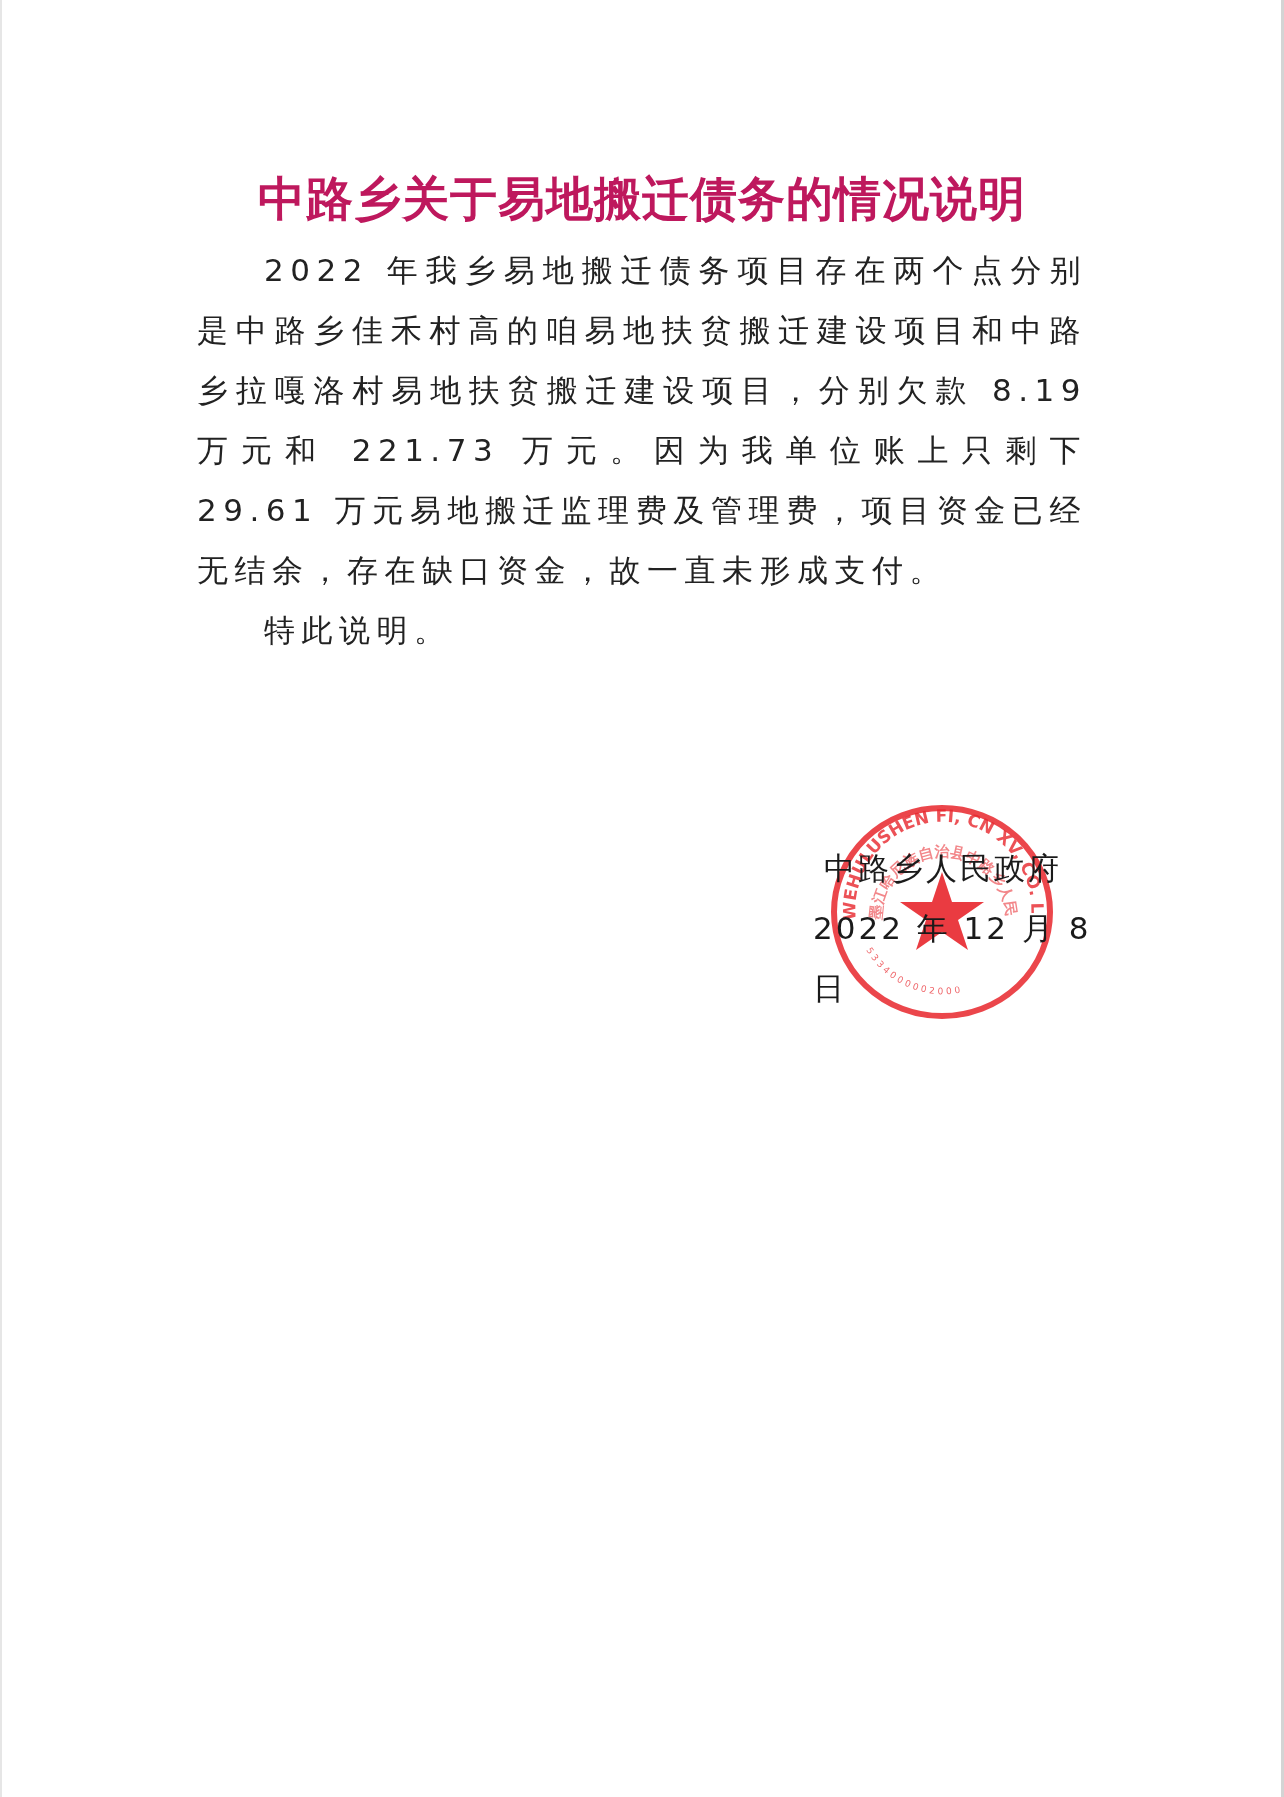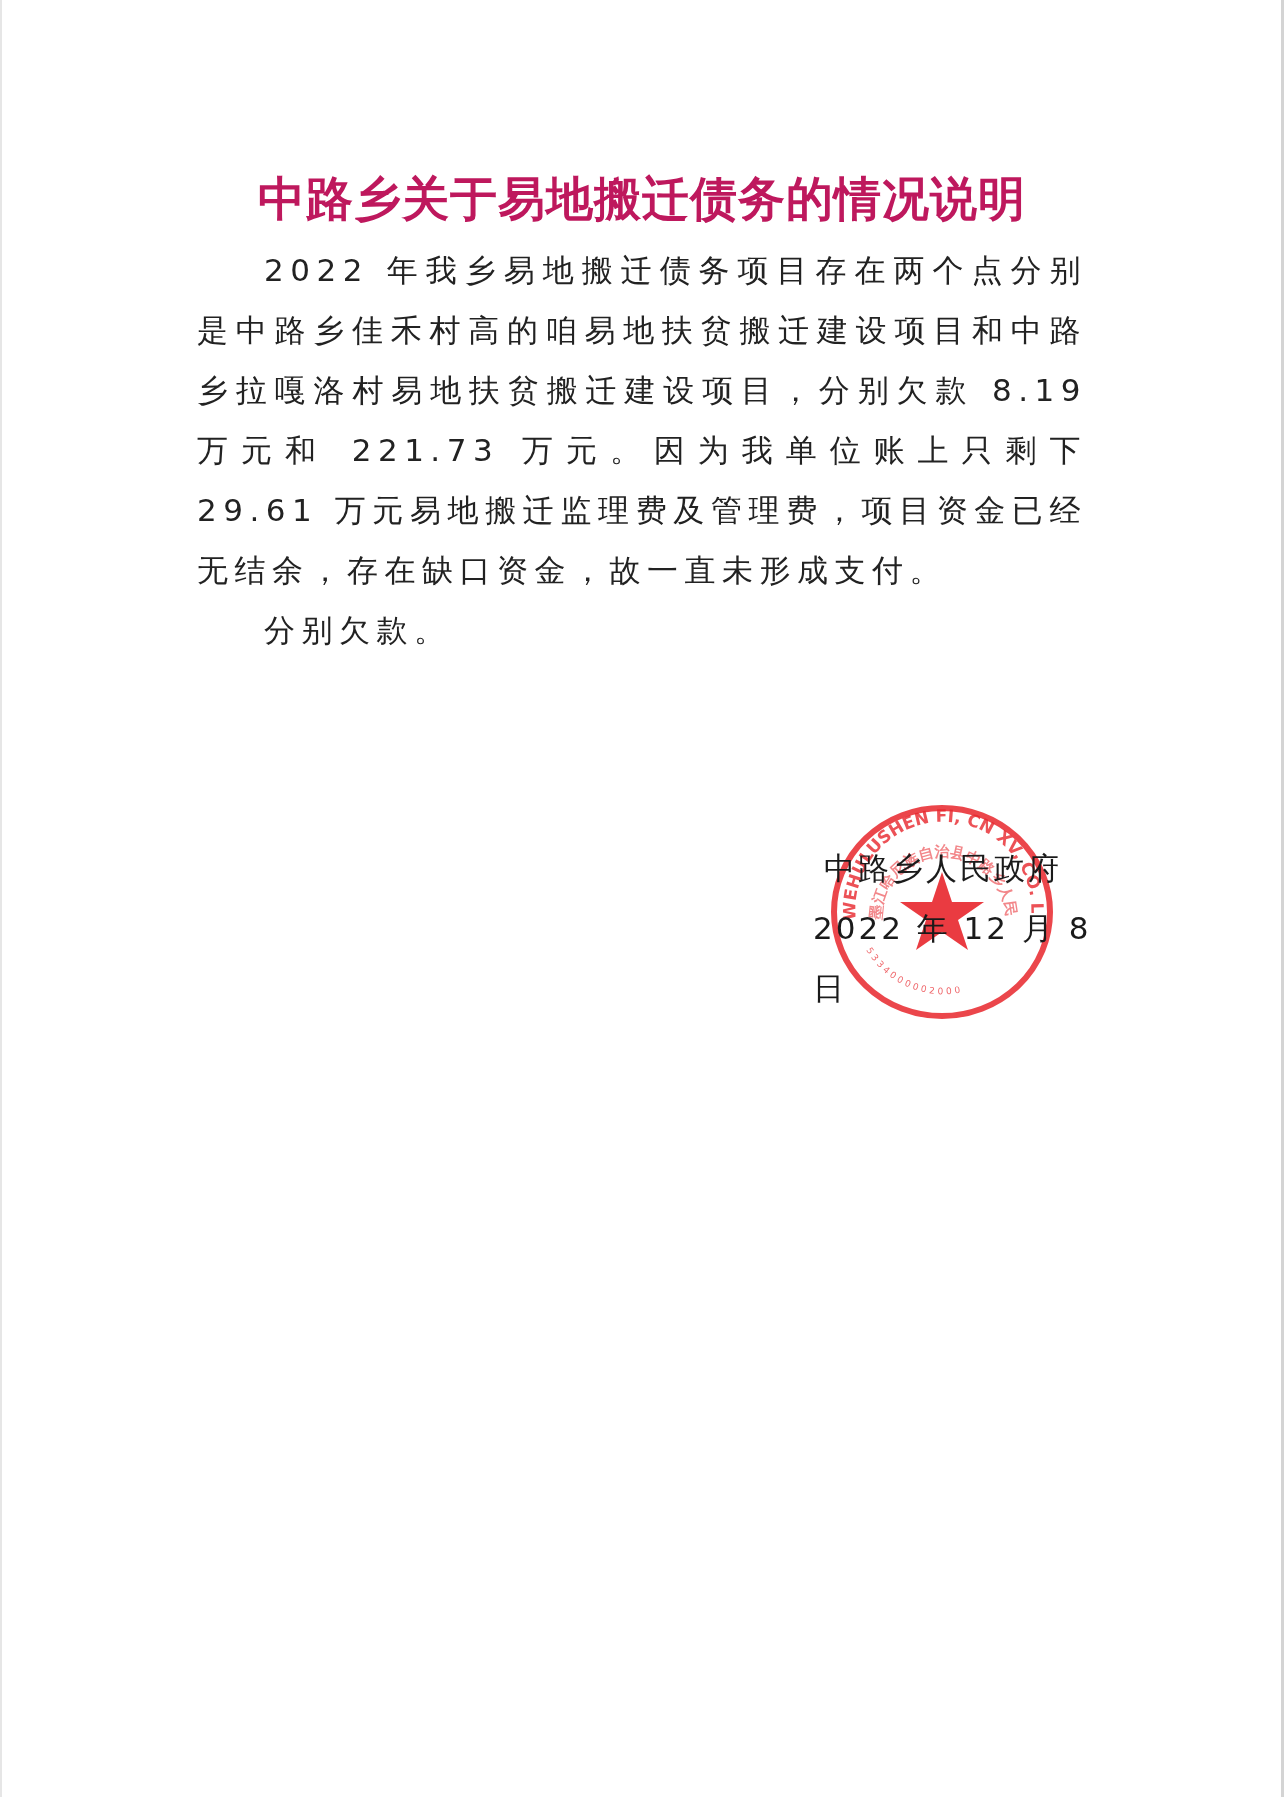--- a/index.html
+++ b/index.html
@@ -69,21 +69,21 @@
 
 <div class="edge-left"></div>
 <div class="edge-right"></div>
 
 <div class="page">
 
   <div class="title">中路乡关于易地搬迁债务的情况说明</div>
 
   <div class="body-text">
     <p class="para">2022 年我乡易地搬迁债务项目存在两个点分别是中路乡佳禾村高的咱易地扶贫搬迁建设项目和中路乡拉嘎洛村易地扶贫搬迁建设项目，分别欠款 8.19 万元和 221.73 万元。因为我单位账上只剩下 29.61 万元易地搬迁监理费及管理费，项目资金已经无结余，存在缺口资金，故一直未形成支付。</p>
-    <p class="closing">分别欠款。</p>
+    <p class="closing">特此说明。</p>
   </div>
 
   <svg class="seal" viewBox="0 0 232 224" xmlns="http://www.w3.org/2000/svg">
     <defs>
       <path id="sealArc" d="M 30 120 A 88 88 0 1 1 205 118" fill="none"></path>
       <path id="sealArcInner" d="M 55 120 A 62 62 0 1 1 180 118" fill="none"></path>
       <path id="sealArcBottom" d="M 40 150 A 90 90 0 0 0 195 150" fill="none"></path>
     </defs>
     <ellipse cx="116" cy="112" rx="108" ry="104" fill="none" stroke="#e8262c" stroke-width="6" opacity="0.85"></ellipse>
     <text font-size="17" font-weight="bold" fill="#e8262c" opacity="0.8" font-family="DejaVu Sans, sans-serif">

